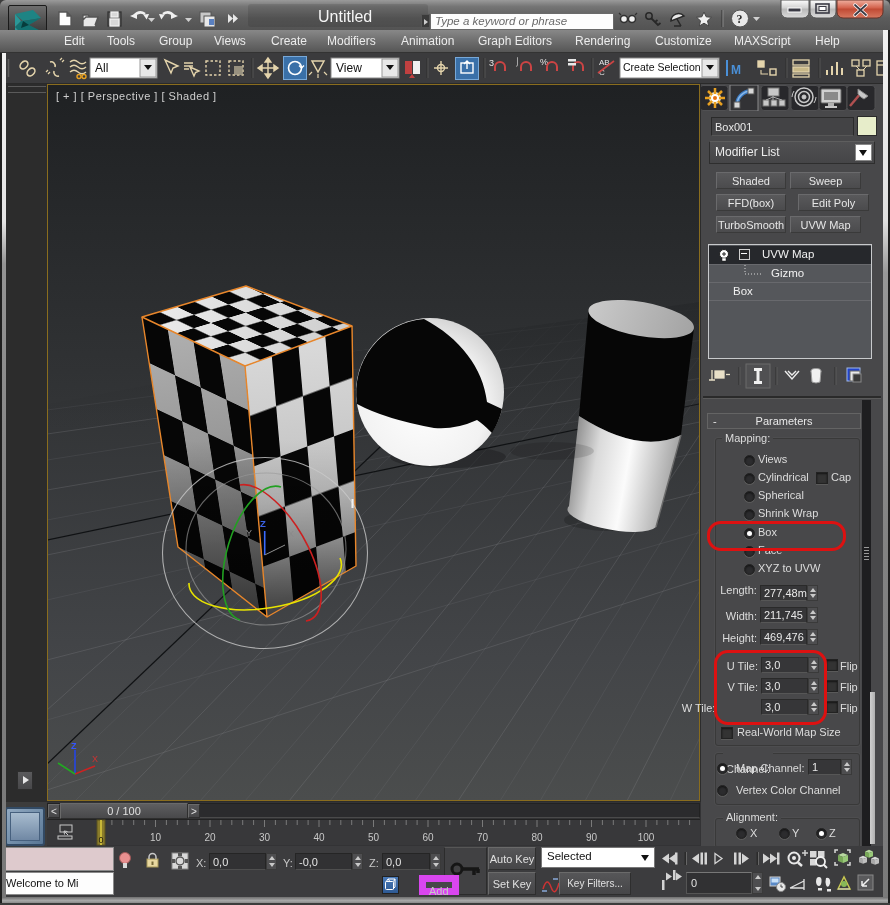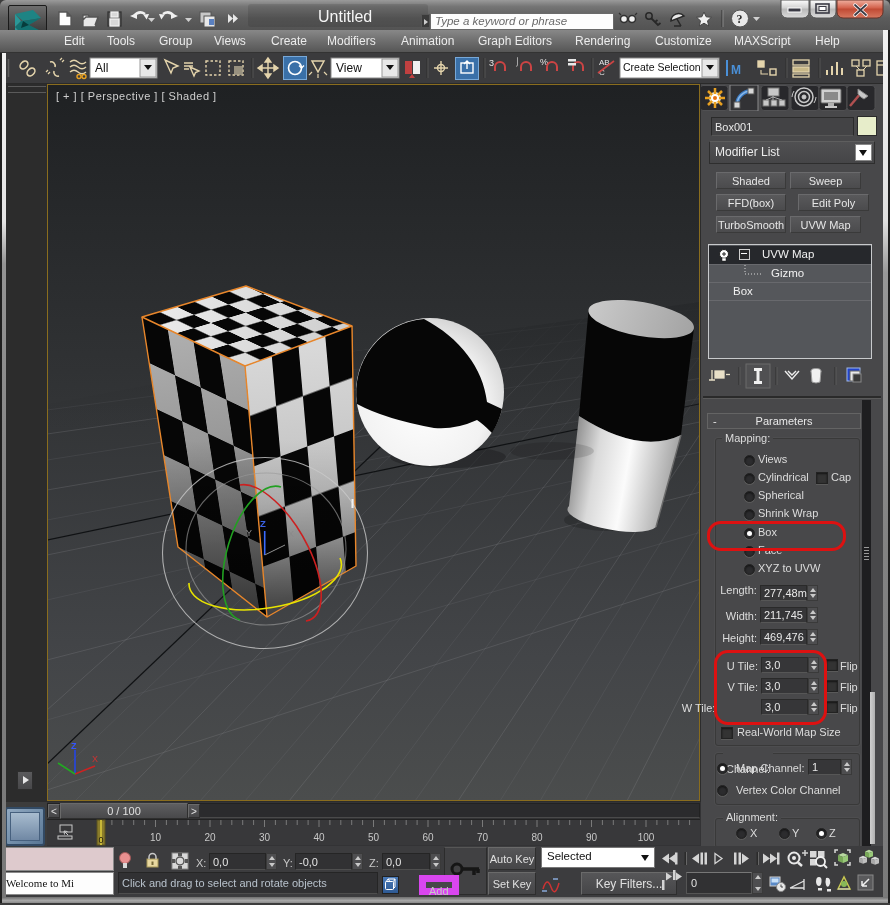--- a/index.html
+++ b/index.html
@@ -666,21 +666,21 @@
     <div class="abs" style="left:8px;top:5px;width:22px;height:17px">
       <svg width="22" height="17" viewBox="0 0 22 17" fill="none" stroke="#c8c8c8">
         <rect x="5" y="1" width="12" height="7"></rect>
           <rect x="3" y="12" width="14" height="3"></rect>
         <path d="M13,11 L9,7 M9.5,10.5 L9,7 L12.5,7.5"></path>
       </svg>
     </div>
   </div>
   <div id="statusbar">
     <div class="abs" style="left:2px;top:1px;width:112px;height:24px;background:#decacd;border:1px solid #8a8a8a;box-sizing:border-box"></div>
-    <div class="abs" style="left:2px;top:26px;width:112px;height:23px;background:#fdfdfd;border:1px solid #8a8a8a;box-sizing:border-box;font-family:Liberation Serif, serif;font-size:11px;color:#111;line-height:21px;padding-left:3px;overflow:hidden">Welcome to Mi</div>
+    <div class="abs" style="left:2px;top:26px;width:112px;height:23px;background:#fdfdfd;border:1px solid #8a8a8a;box-sizing:border-box;font-family:Liberation Sans, sans-serif;font-size:11px;color:#111;line-height:21px;padding-left:3px;overflow:hidden">Welcome to Mi</div>
     <svg class="abs" style="left:116px;top:5px" width="90" height="20" viewBox="0 0 90 20">
       <circle cx="9" cy="7" r="5.5" fill="#e89090" stroke="#a05858"></circle>
         <rect x="7" y="12" width="4" height="5" fill="#d8d8d8"></rect>
       <g>
           <rect x="31" y="8" width="11" height="8" fill="#e8d8a0" stroke="#a89858"></rect>
           <path d="M33,8 v-2 a3.5 3.5 0 0 1 7,0 v2" fill="none" stroke="#c8c8c8" stroke-width="1.5"></path>
           <rect x="35.5" y="10.5" width="2" height="3.5" fill="#776a3a"></rect>
         </g>
       <g>
           <rect x="56" y="2" width="16" height="16" fill="#d8d8d8" stroke="#888"></rect>
@@ -711,22 +711,21 @@
     <div class="sbtn" style="left:488px;top:1px;width:48px;height:23px;line-height:22px">Auto Key</div>
     <div class="sbtn" style="left:488px;top:26px;width:48px;height:23px;line-height:22px">Set Key</div>
     <div class="abs" style="left:541px;top:1px;width:114px;height:21px;background:#fff;border:1px solid #777;box-sizing:border-box">
       <span style="position:absolute;left:5px;top:2px;font-size:11.5px;color:#111">Selected</span>
       <span style="position:absolute;right:5px;top:7px;border-left:4.5px solid transparent;border-right:4.5px solid transparent;border-top:6px solid #111"></span>
     </div>
     <svg class="abs" style="left:540px;top:28px" width="22" height="20" viewBox="0 0 22 20">
       <path d="M3,15 Q7,2 11,13 T19,9" fill="none" stroke="#cc3333" stroke-width="1.5"></path>
       <path d="M2,17 L7,17 M13,5 L18,5" stroke="#88a8d8" stroke-width="1.5"></path>
     </svg>
-    <div class="sbtn" style="left:581px;top:26px;width:96px;height:23px;line-height:22px;font-size:12px;white-space:nowrap">Key Filters...</div>
-    <div class="sfield" style="left:118px;top:26px;width:260px;height:22px;line-height:21px;color:#b8c2cc">Click and drag to select and rotate objects</div>
+    <div class="sbtn" style="left:559px;top:26px;width:72px;height:23px;line-height:22px;font-size:10px;white-space:nowrap">Key Filters...</div>
     <div class="abs" style="left:382px;top:30px;width:17px;height:18px;background:linear-gradient(#4a7ab8,#2e5a94);border:1px solid #222;box-sizing:border-box">
       <svg width="15" height="16" viewBox="0 0 15 16">
           <g fill="none" stroke="#fff" stroke-width="1">
             <rect x="2.5" y="4.5" width="8" height="8" rx="1"></rect>
             <path d="M3,5 L5,2 L12,2 L12,10 L10,12 M5,2 L7,4.5 M12,2 L10.5,4.5"></path>
           </g>
         </svg>
     </div>
     <div class="abs" style="left:419px;top:29px;width:40px;height:20px;background:#47474a;border:7px solid #d946ef;box-sizing:border-box;font-size:11px;color:#c8c8c8;line-height:19px;padding-left:3px">Add Ti</div>
     <svg class="abs" style="left:660px;top:0px" width="230" height="50" viewBox="0 0 230 50">

